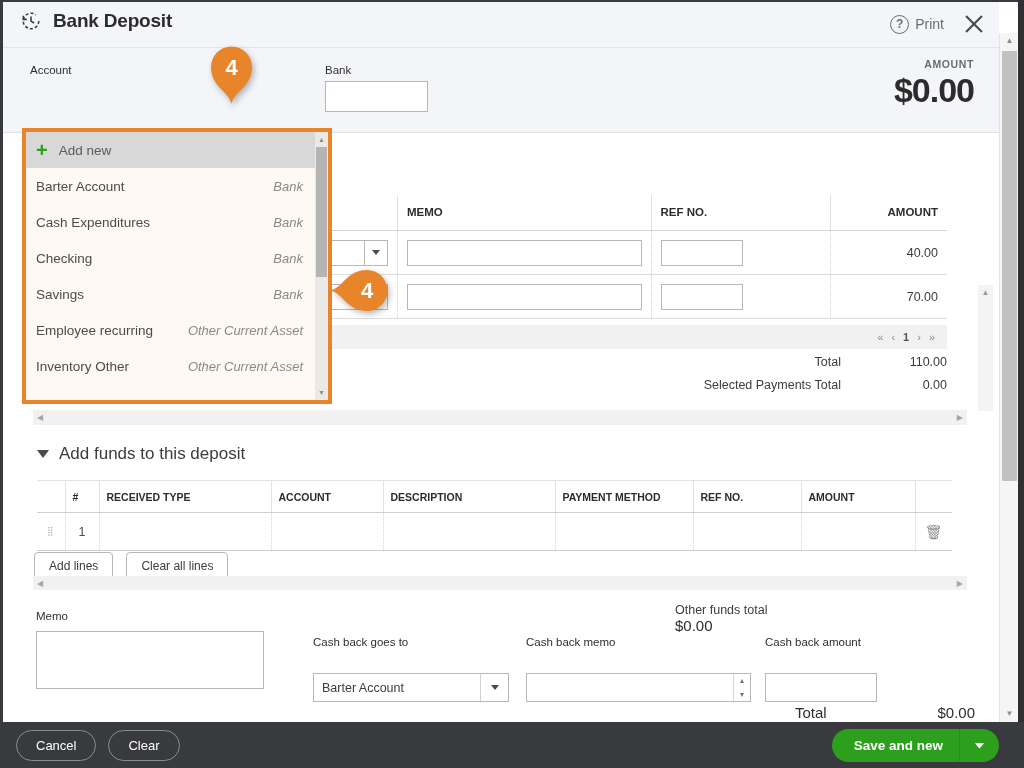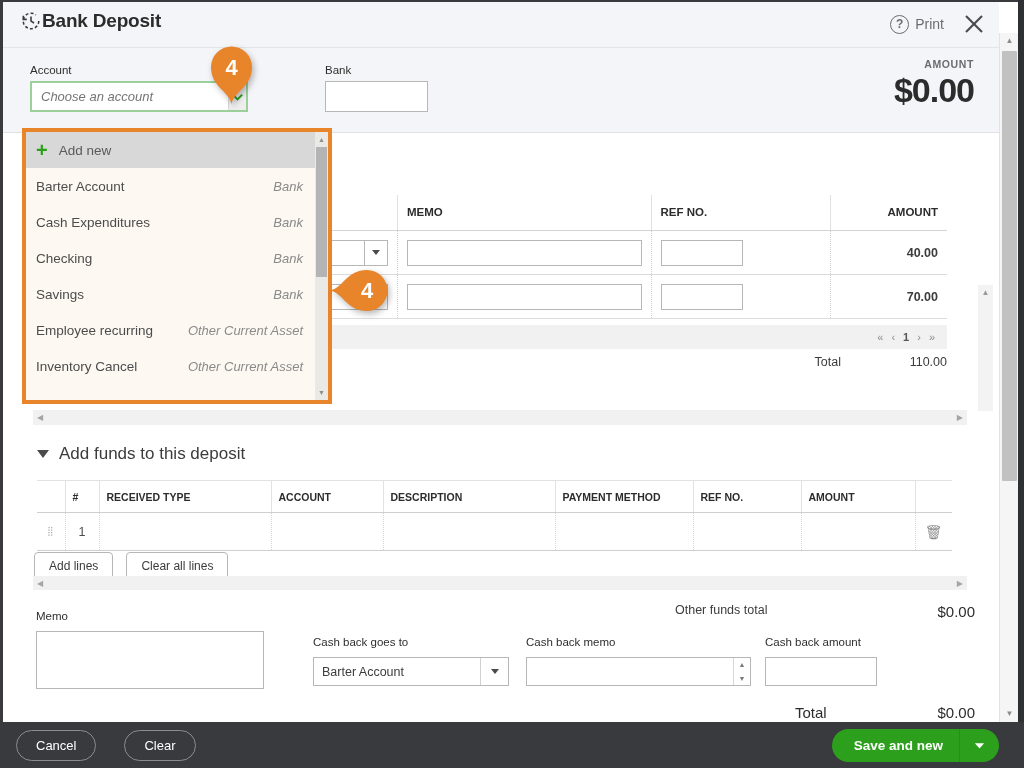--- a/index.html
+++ b/index.html
@@ -47,21 +47,21 @@
     background: #c1c1c1; border-radius: 1px;
   }
 
   
   .header {
     position: absolute; left: 3px; top: 2px; width: 996px; height: 46px;
     background: #f4f5f8; border-bottom: 1px solid #e3e5e8;
   }
   .title-wrap {
     position: absolute; left: 17px; top: 8px;
-    display: flex; align-items: center; 
+    display: flex; align-items: center; gap: 11px;
   }
   .recurring-icon { width: 22px; height: 22px; color: #393a3d; }
   .page-title {
     font-size: 19px; font-weight: bold; color: #2c2c2c;
     letter-spacing: -0.2px;
   }
   .header-right {
     position: absolute; right: 12px; top: 9px;
     display: flex; align-items: center; gap: 9px;
   }
@@ -140,21 +140,21 @@
     border-right: 1px solid #e0e0e0;
     vertical-align: middle;
   }
   .pay-table th:last-child { border-right: none; text-align: right; }
   .pay-table td {
     padding: 7px 9px; border-bottom: 1px solid #dcdcdc;
     border-right: 1px dotted #d0d0d0;
     font-size: 12.5px; color: #3c3c3c; vertical-align: middle;
     height: 44px;
   }
-  .pay-table td:last-child { border-right: none; text-align: right; font-weight: bold; }
+  .pay-table td:last-child { border-right: none; text-align: right; }
   .cell-input {
     width: 100%; height: 26px; border: 1px solid #b7b7b7; background: #fff;
     outline: none; padding: 0 6px;
     font-family: "Liberation Sans", sans-serif; font-size: 12px; color: #333;
   }
   .cell-combo { position: relative; display: flex; height: 26px; width: 100%; }
   .cell-combo .ci {
     flex: 1; border: 1px solid #b7b7b7; border-right: none; background: #fff;
     outline: none; padding: 0 6px; font-style: italic; color: #a9a9a9;
     font-family: "Liberation Sans", sans-serif; font-size: 12px;
@@ -315,21 +315,21 @@
   }
   .memo-label { position: absolute; left: 33px; top: 18px; font-size: 11.5px; color: #2e2e2e; }
   .memo-box {
     position: absolute; left: 33px; top: 39px; width: 228px; height: 58px;
     border: 1px solid #b7b7b7; background: #fff; outline: none; resize: none;
     font-family: "Liberation Sans", sans-serif; font-size: 12px; padding: 5px;
   }
   .cb-goes { position: absolute; left: 310px; top: 44px; }
   .cb-memo { position: absolute; left: 523px; top: 44px; }
   .cb-amt  { position: absolute; left: 762px; top: 44px; }
-  .sub-label { font-size: 11.5px; color: #2e2e2e; margin-bottom: 9px; display: block; }
+  .sub-label { font-size: 11.5px; color: #2e2e2e; margin-bottom: 25px; display: block; }
   .select-wrap {
     display: flex; width: 196px; height: 29px;
     border: 1px solid #b7b7b7; background: #fff;
   }
   .select-wrap .sv {
     flex: 1; padding: 0 8px; display: flex; align-items: center;
     font-size: 12.5px; color: #3c3c3c;
   }
   .select-wrap .sb {
     width: 28px; border-left: 1px solid #d0d0d0;
@@ -349,40 +349,40 @@
     flex: 1; display: flex; align-items: center; justify-content: center;
     color: #777; font-size: 7px; cursor: pointer;
   }
   .amt-input {
     width: 112px; height: 29px; border: 1px solid #b7b7b7; background: #fff;
     outline: none; padding: 0 7px;
     font-family: "Liberation Sans", sans-serif; font-size: 12.5px;
   }
   .other-total {
     position: absolute; right: 24px; top: 11px; width: 300px;
-    display: flex; justify-content: space-between; font-size: 12.5px; color: #3c3c3c;
+    display: flex; font-size: 12.5px; color: #3c3c3c; flex-direction: column;
   }
   .other-total .v { font-size: 15px; color: #2c2c2c; }
   .grand-total {
     position: absolute; right: 24px; top: 112px; width: 180px;
     display: flex; justify-content: space-between; align-items: baseline;
     font-size: 15px; color: #2c2c2c;
   }
 
   
   .footer {
     position: absolute; left: 0; top: 722px; width: 1024px; height: 46px;
     background: #393a3d; display: flex; align-items: center;
   }
   .ghost-btn {
     border: 1px solid #8b8c90; border-radius: 16px; background: transparent;
     color: #ffffff; font-family: "Liberation Sans", sans-serif; font-size: 13px;
     padding: 7px 19px; cursor: pointer;
   }
-  .footer-left { position: absolute; left: 16px; display: flex; gap: 28px; }
+  .footer-left { position: absolute; left: 16px; display: flex; gap: 12px; }
   .footer-mid {
     position: absolute; left: 432px; display: flex; align-items: center; gap: 15px;
     color: #ffffff; font-size: 13px;
   }
   .footer-mid .lnk { cursor: pointer; }
   .divider-v { width: 1px; height: 22px; background: #6f7074; }
   .save-group {
     position: absolute; right: 25px; display: flex; align-items: stretch;
     background: #2ca01c; border-radius: 19px; overflow: hidden; cursor: pointer;
   }
@@ -425,28 +425,20 @@
             <line x1="20" y1="4" x2="4" y2="20"></line>
         </svg>
       </div>
     </div>
   </div>
 
   <div class="top-band">
 
     <div class="account-group">
       <label class="field-label">Account</label>
-      <div class="acct-input-wrap">
-        <input class="acct-input" type="text" placeholder="Choose an account" style="">
-        <div class="acct-caret">
-          <svg viewBox="0 0 16 16" width="15" height="15" fill="none" stroke="currentColor" stroke-width="2">
-            <polyline points="3,6 8,11 13,6"></polyline>
-          </svg>
-        </div>
-      </div>
     </div>
 
     <div class="date-group">
       <label class="field-label">Bank</label>
       <input class="date-input" type="text" value="" style="">
     </div>
 
     <div class="amount-group">
       <div class="amount-label">AMOUNT</div>
       <div class="amount-value">$0.00</div>
@@ -512,20 +504,24 @@
       <span class="cur">1</span>
       <span>›</span>
       <span>»</span>
     </div>
 
     <div class="totals-rows">
       <div class="tot-line">
         <span>Total</span>
         <span class="tv">110.00</span>
       </div>
+      <div class="tot-line">
+        <span>Selected Payments Total</span>
+        <span class="tv">0.00</span>
+      </div>
     </div>
 
     <div class="pay-vscroll">
       <div class="a up">▲</div>
 
     </div>
   </div>
 
   <div class="pay-hscroll">
     <span>◀</span>
@@ -552,21 +548,21 @@
       </div>
       <div class="dd-item">
         <span>Savings</span>
         <span class="type">Bank</span>
       </div>
       <div class="dd-item">
         <span>Employee recurring</span>
         <span class="type">Other Current Asset</span>
       </div>
       <div class="dd-item">
-        <span>Inventory Cancel</span>
+        <span>Inventory Other</span>
         <span class="type">Other Current Asset</span>
       </div>
     </div>
     <div class="dd-scroll">
       <div class="a up">▲</div>
       <div class="thumb"></div>
       <div class="a dn">▼</div>
     </div>
   </div>
 

